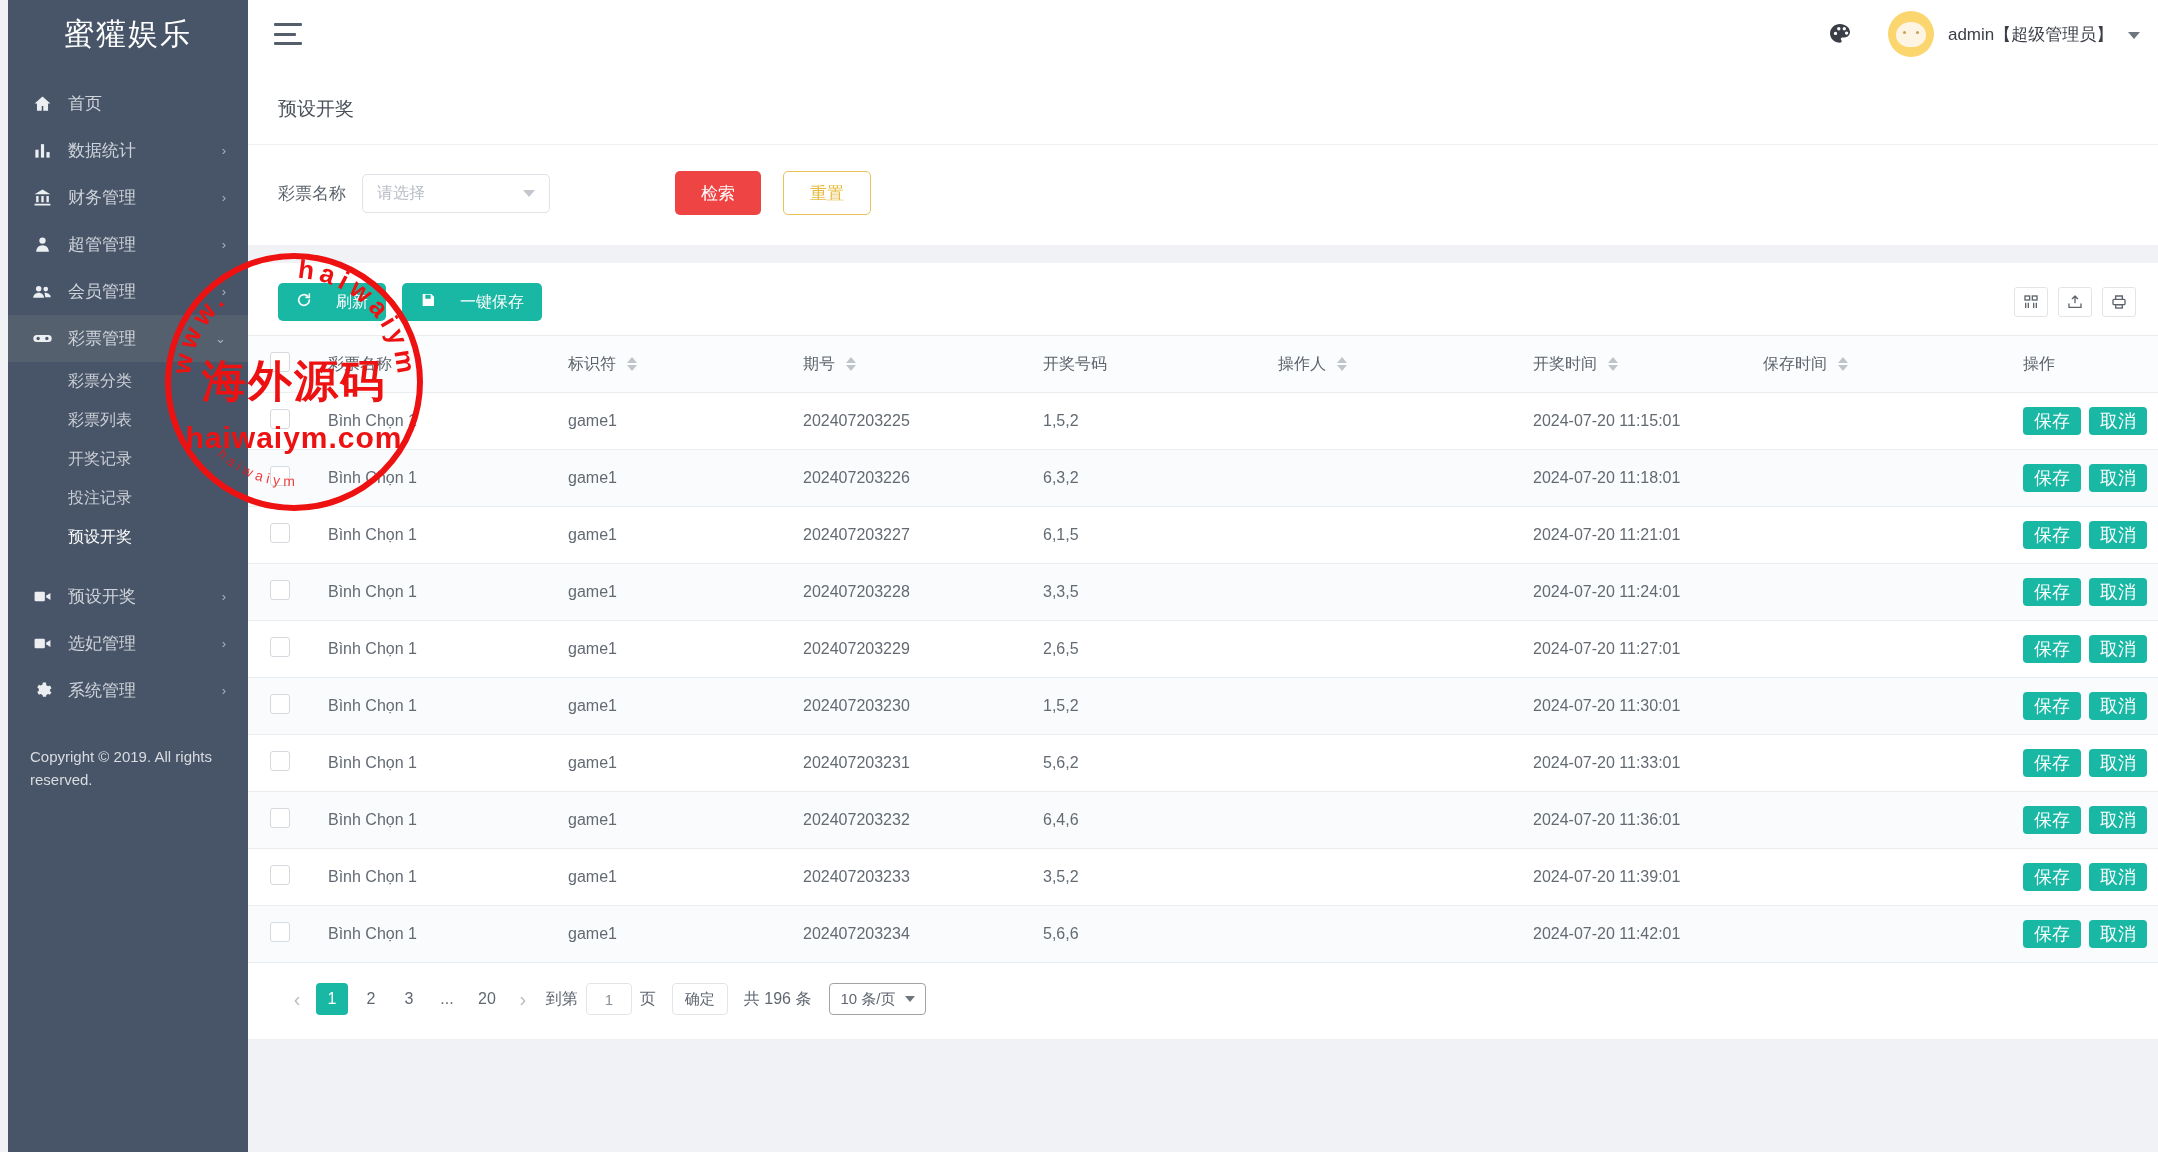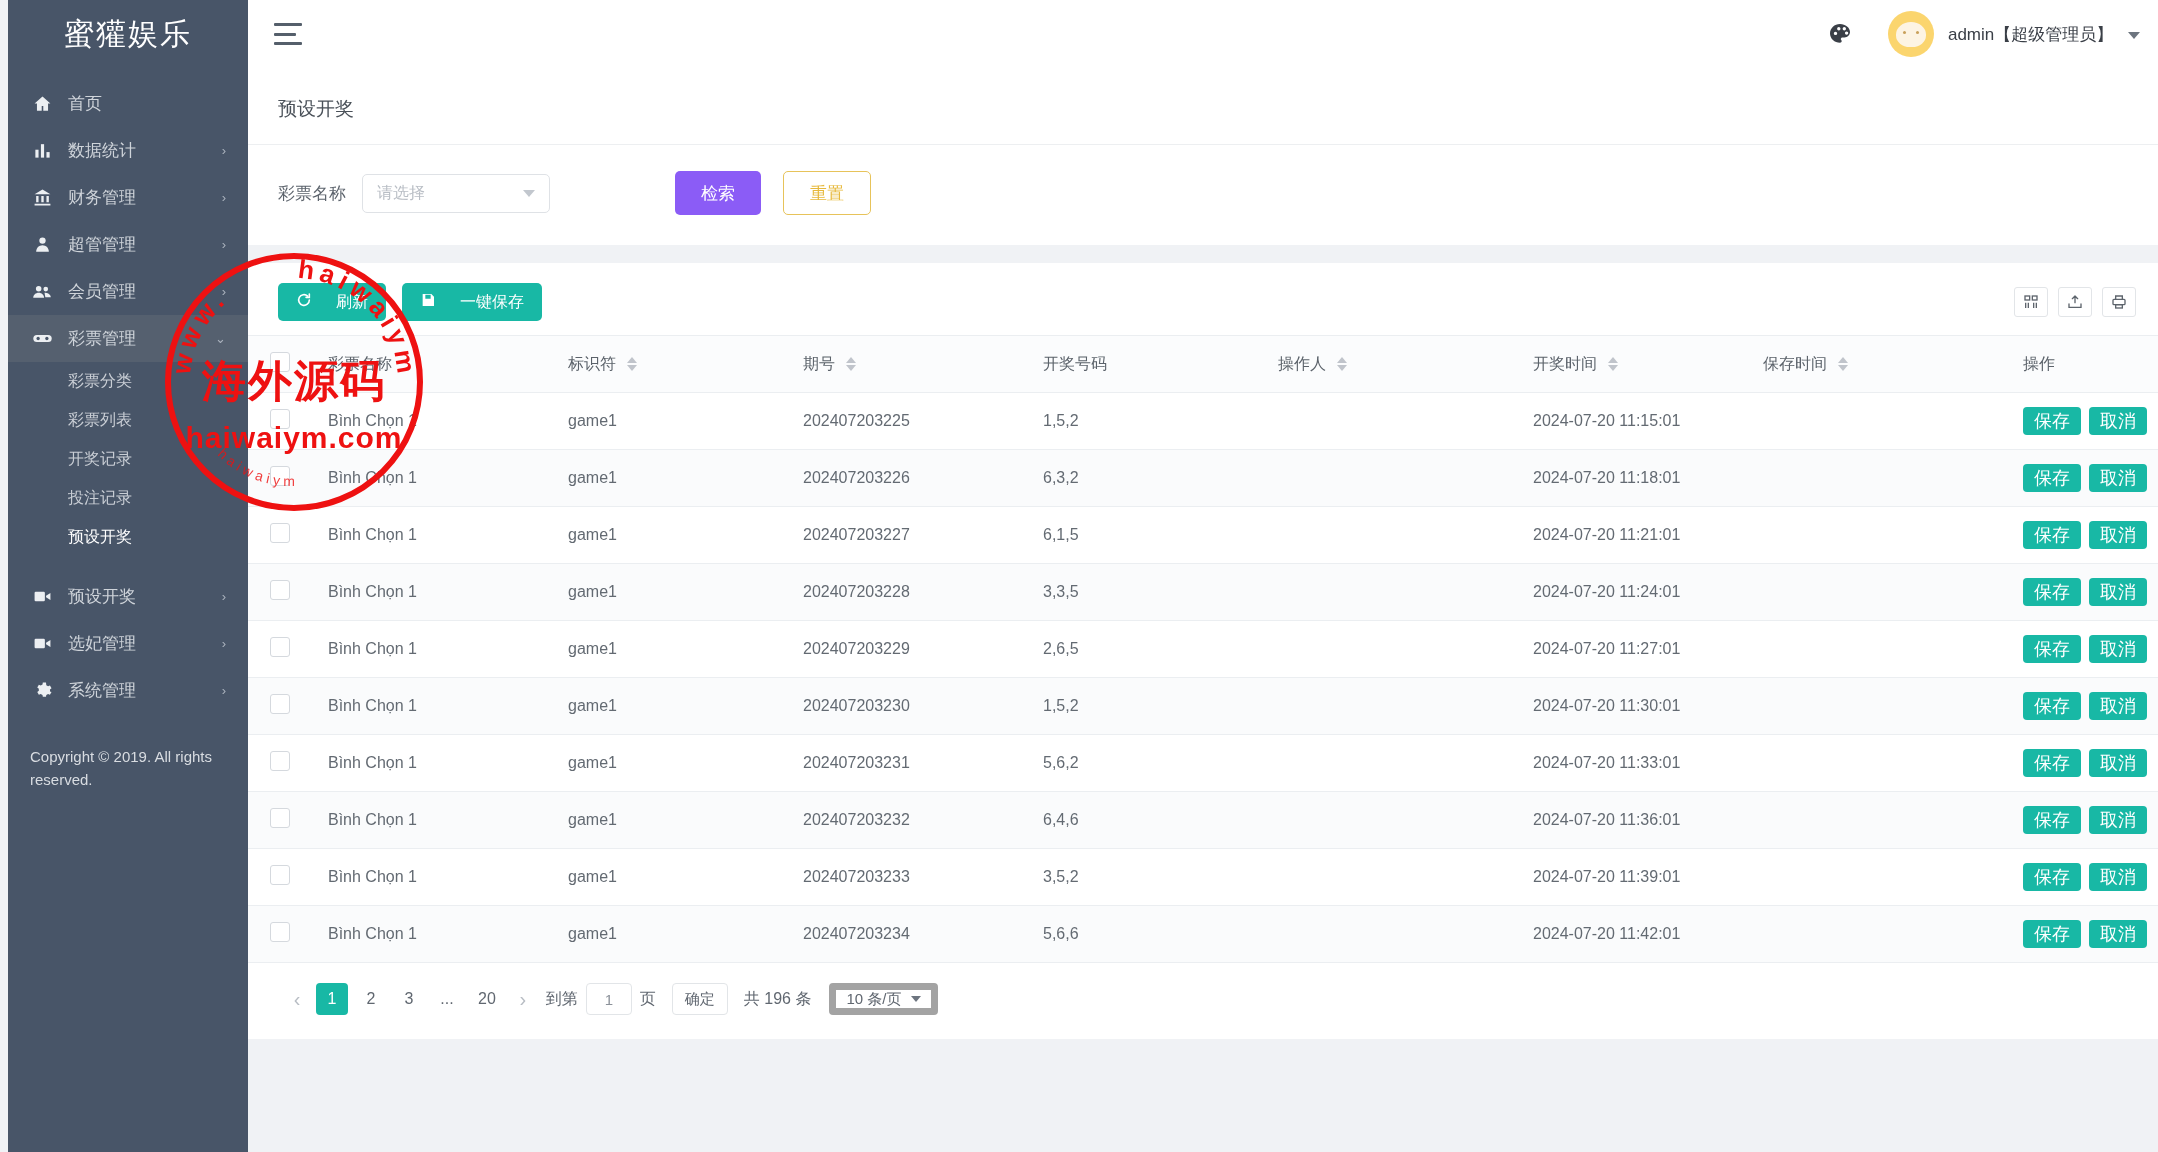--- a/index.html
+++ b/index.html
@@ -97,21 +97,21 @@
   }
   .select-placeholder { flex: 1 1 auto; font-size: 16px; color: #b9bec5; }
   .select-caret {
     border-left: 6px solid transparent; border-right: 6px solid transparent;
     border-top: 7px solid #c2c7ce;
   }
   .btn {
     border: none; border-radius: 5px; cursor: pointer;
     font-family: inherit;
   }
-  .btn-primary { background: #8b5cf6; color: #ffffff; }
+  .btn-primary { background: #ef4444; color: #ffffff; }
   .btn-warn-outline { background: #ffffff; color: #e7b93c; border: 1px solid #e7c35a; }
   .filter-actions { margin-left: 125px; display: flex; align-items: center; gap: 22px; }
   .filter-actions .btn { height: 44px; padding: 0 26px; font-size: 17px; }
 
   .table-card { background: #ffffff; margin-top: 18px; padding: 0 0 14px 0; }
   .table-toolbar {
     display: flex; align-items: center; padding: 20px 30px 14px 30px;
   }
   .tool-btn {
     height: 38px; padding: 4px 18px; border-radius: 5px; background: #18b8a5;
@@ -175,21 +175,21 @@
     width: 46px; height: 32px; border: 1px solid #e2e5e8; border-radius: 4px;
     text-align: center; font-size: 15px; color: #8b9199; font-family: inherit;
     background: #fff;
   }
   .pg-confirm {
     height: 32px; padding: 0 12px; border: 1px solid #e2e5e8; border-radius: 4px;
     background: #fff; font-size: 15px; color: #606770; cursor: pointer;
     margin: 0 8px; font-family: inherit;
   }
   .pg-size {
-    height: 32px; padding: 0 10px; border: 7px solid #a3a3a3; border-radius: 4px;
+    height: 32px; padding: 0 10px; border: 1px solid #a3a3a3; border-radius: 4px;
     background: #fff; font-size: 15px; color: #606770; cursor: pointer;
     display: inline-flex; align-items: center; gap: 10px; margin-left: 10px;
   }
   .pg-size .chev {
     border-left: 5px solid transparent; border-right: 5px solid transparent;
     border-top: 6px solid #6d757f;
   }
 
   
   .watermark {

